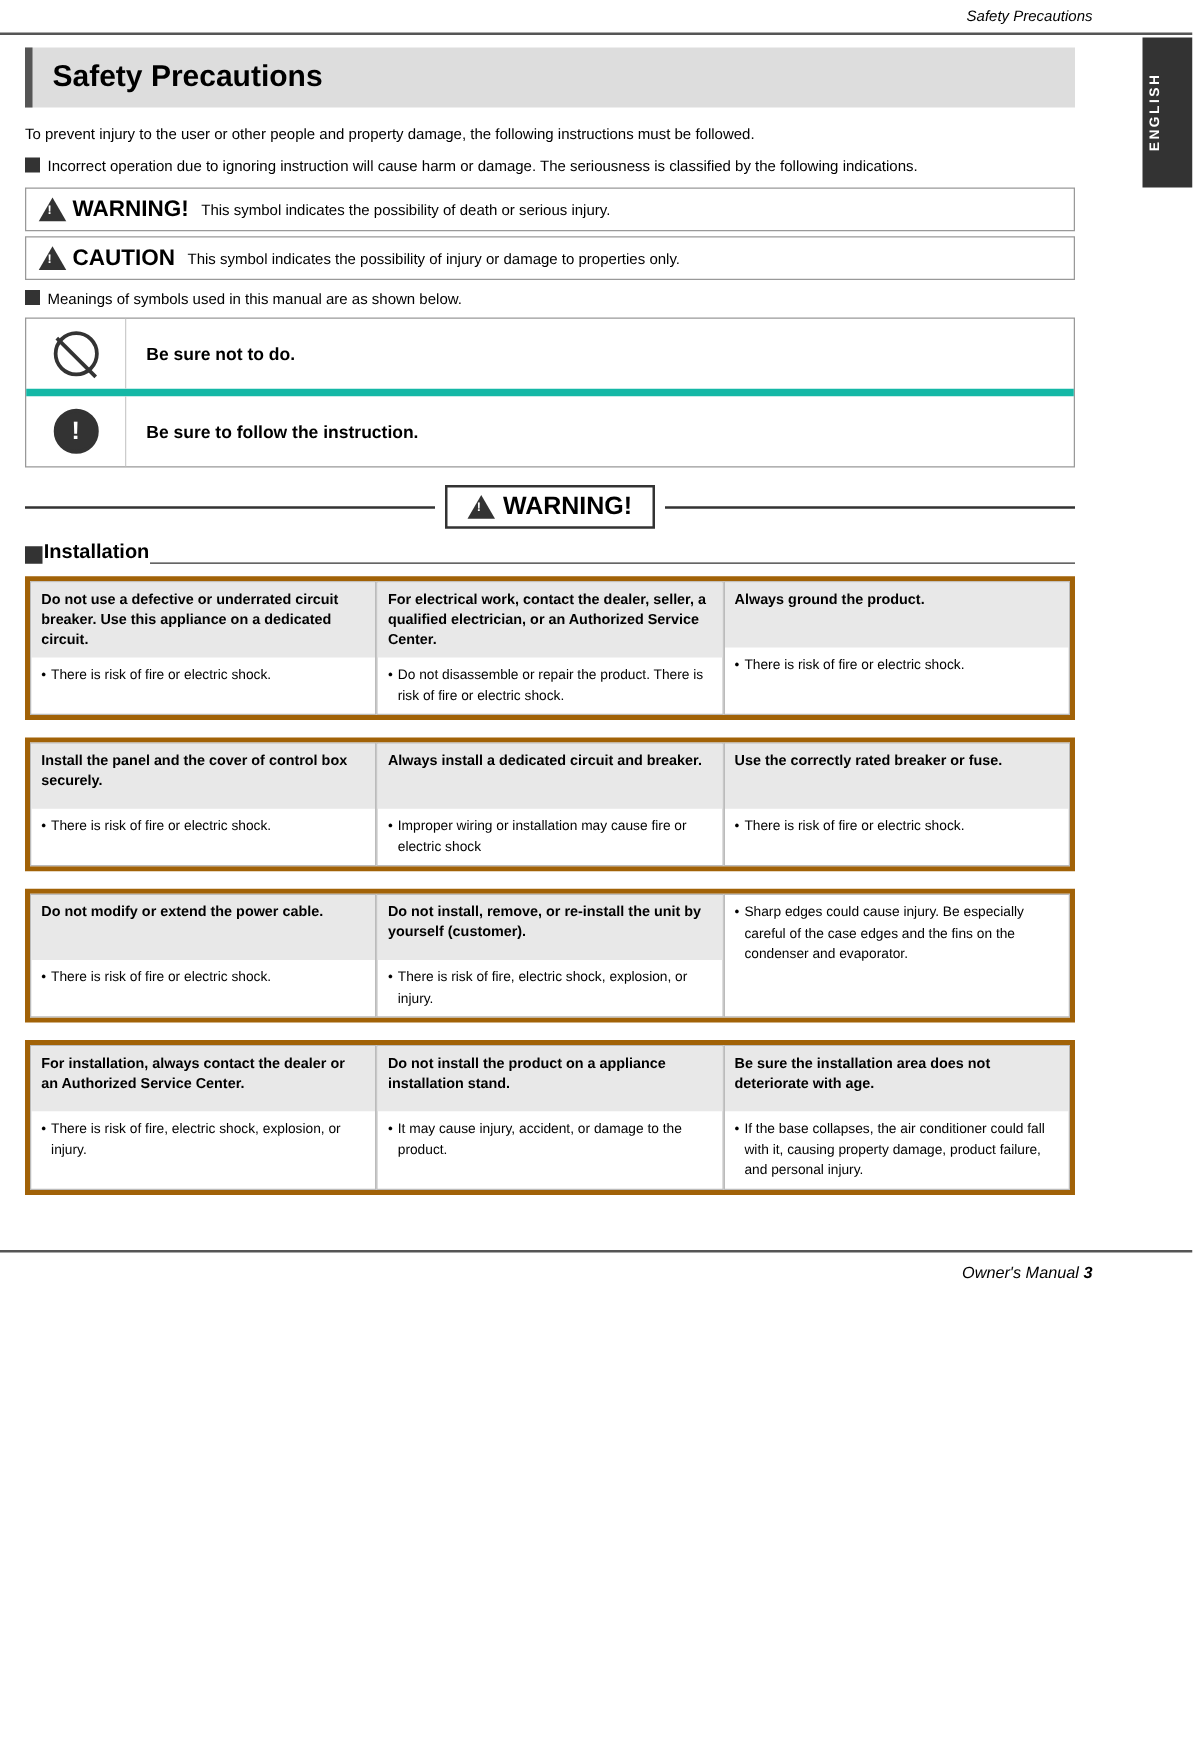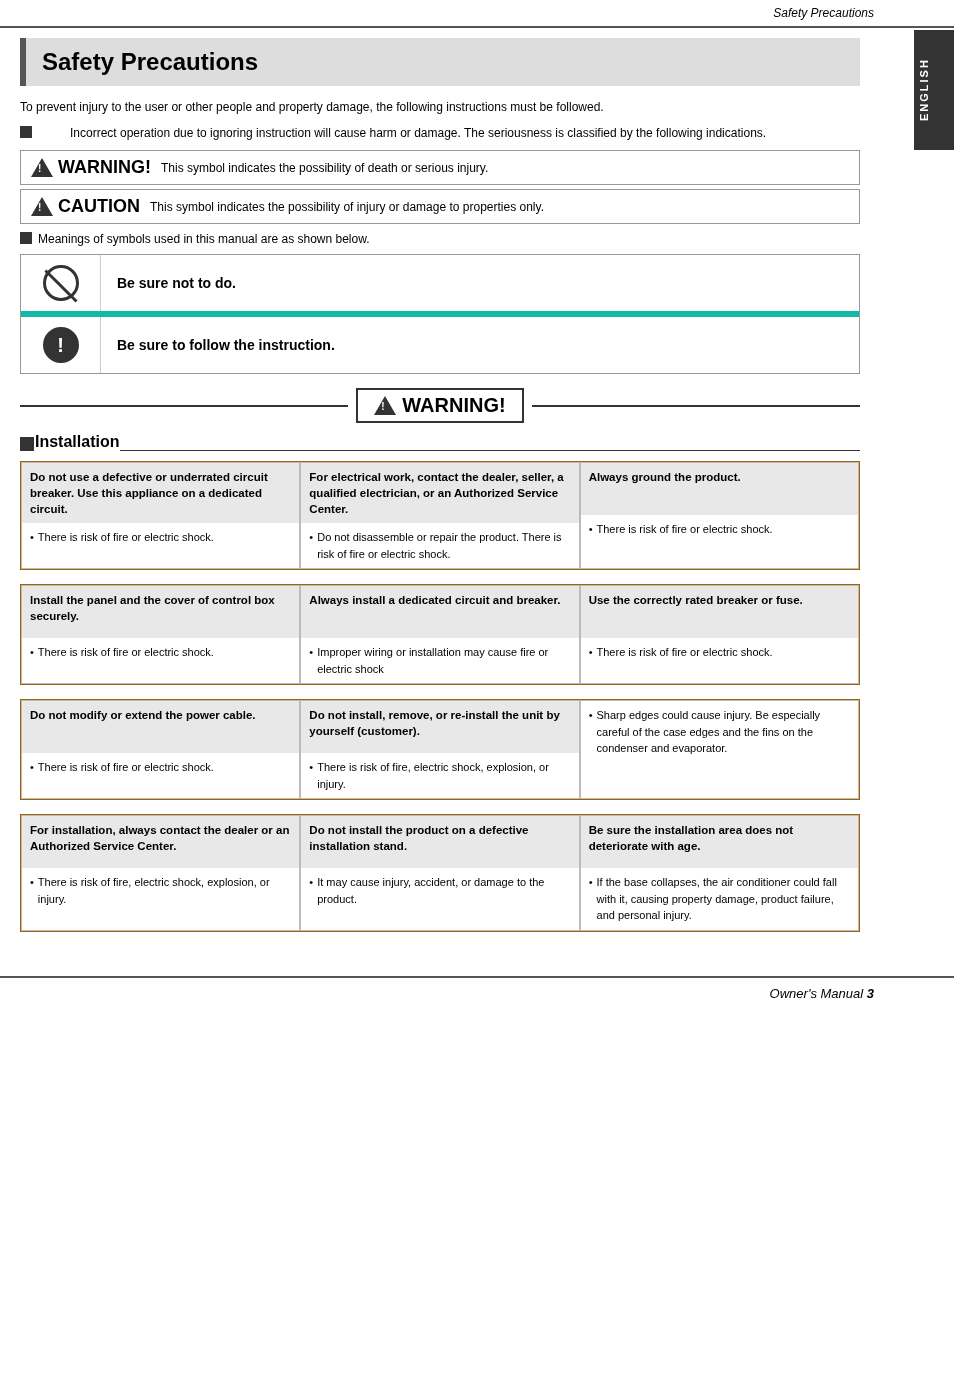--- a/index.html
+++ b/index.html
@@ -65,21 +65,20 @@
       font-size: 12px;
       margin-bottom: 8px;
       line-height: 1.5;
     }
     .intro-bullet {
       display: flex;
       align-items: flex-start;
       margin-bottom: 8px;
       font-size: 12px;
       line-height: 1.5;
-      gap: 32px;
     }
     .intro-bullet .bullet-square {
       width: 12px;
       height: 12px;
       background: #333;
       display: inline-block;
       margin-right: 6px;
       margin-top: 2px;
       flex-shrink: 0;
     }
@@ -228,21 +227,21 @@
       flex: 1;
       height: 1px;
       background: #333;
     }
 
     
     .grid-3 {
       display: grid;
       grid-template-columns: 1fr 1fr 1fr;
       gap: 0;
-      border: 1px solid #a16207;
+      border: 4px solid #a16207;
       margin-bottom: 14px;
     }
     .grid-cell {
       border: 1px solid #bbb;
       padding: 0;
     }
     .cell-header {
       background: #e8e8e8;
       padding: 6px 8px;
       font-weight: bold;
@@ -411,21 +410,21 @@
         </div>
       </div>
       <div class="grid-3">
         <div class="grid-cell">
           <div class="cell-header">For installation, always contact the dealer or an Authorized Service Center.</div>
           <div class="cell-body">
             <div class="cell-bullet"> There is risk of fire, electric shock, explosion, or injury.</div>
           </div>
         </div>
         <div class="grid-cell">
-          <div class="cell-header">Do not install the product on a defective installation stand.</div>
+          <div class="cell-header">Do not install the product on a appliance installation stand.</div>
           <div class="cell-body">
             <div class="cell-bullet"> It may cause injury, accident, or damage to the product.</div>
           </div>
         </div>
         <div class="grid-cell">
           <div class="cell-header">Be sure the installation area does not deteriorate with age.</div>
           <div class="cell-body">
             <div class="cell-bullet"> If the base collapses, the air conditioner could fall with it, causing property damage, product failure, and personal injury.</div>
           </div>
         </div>

